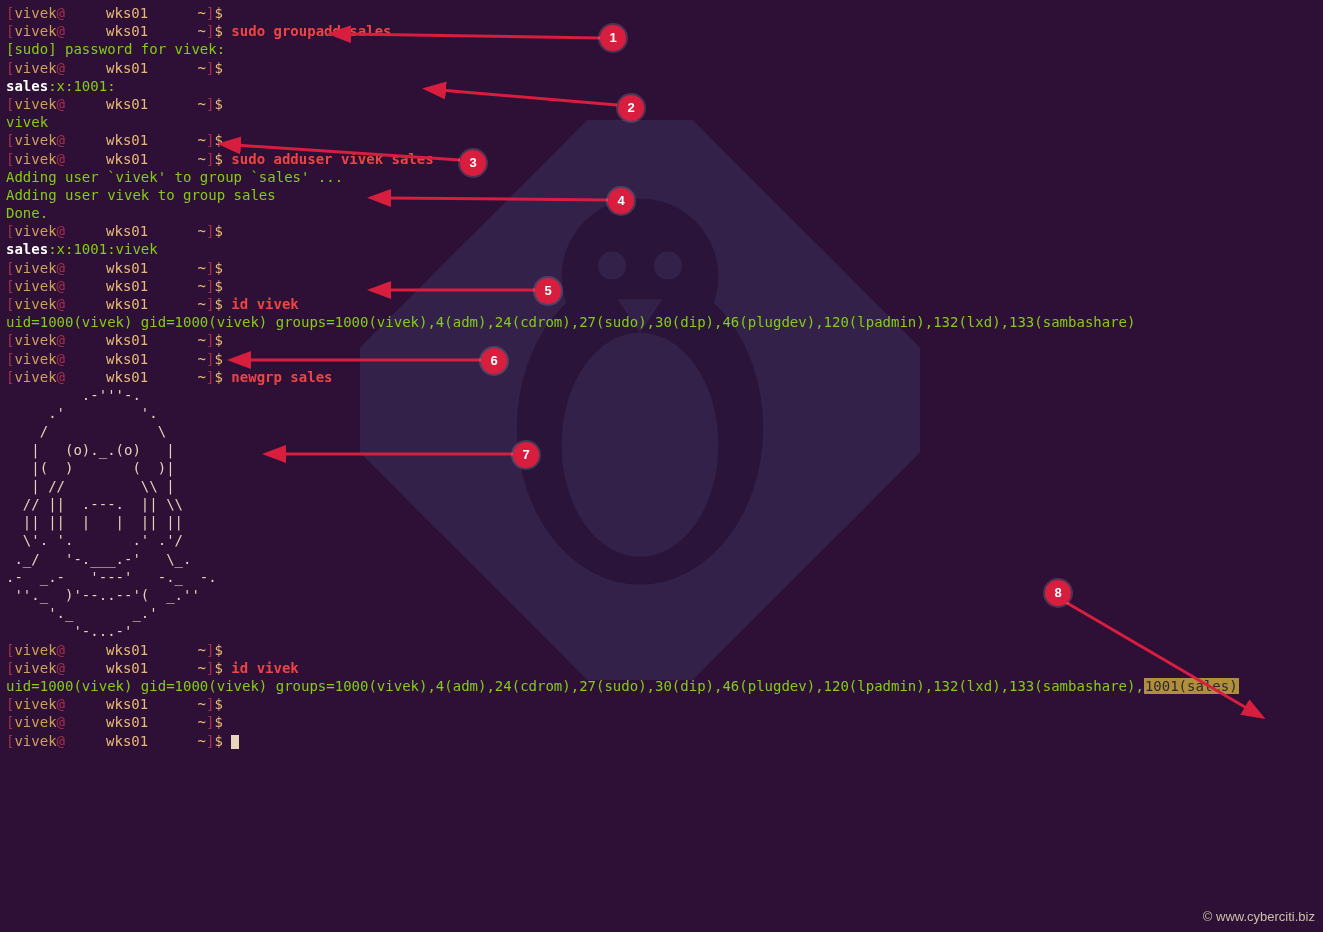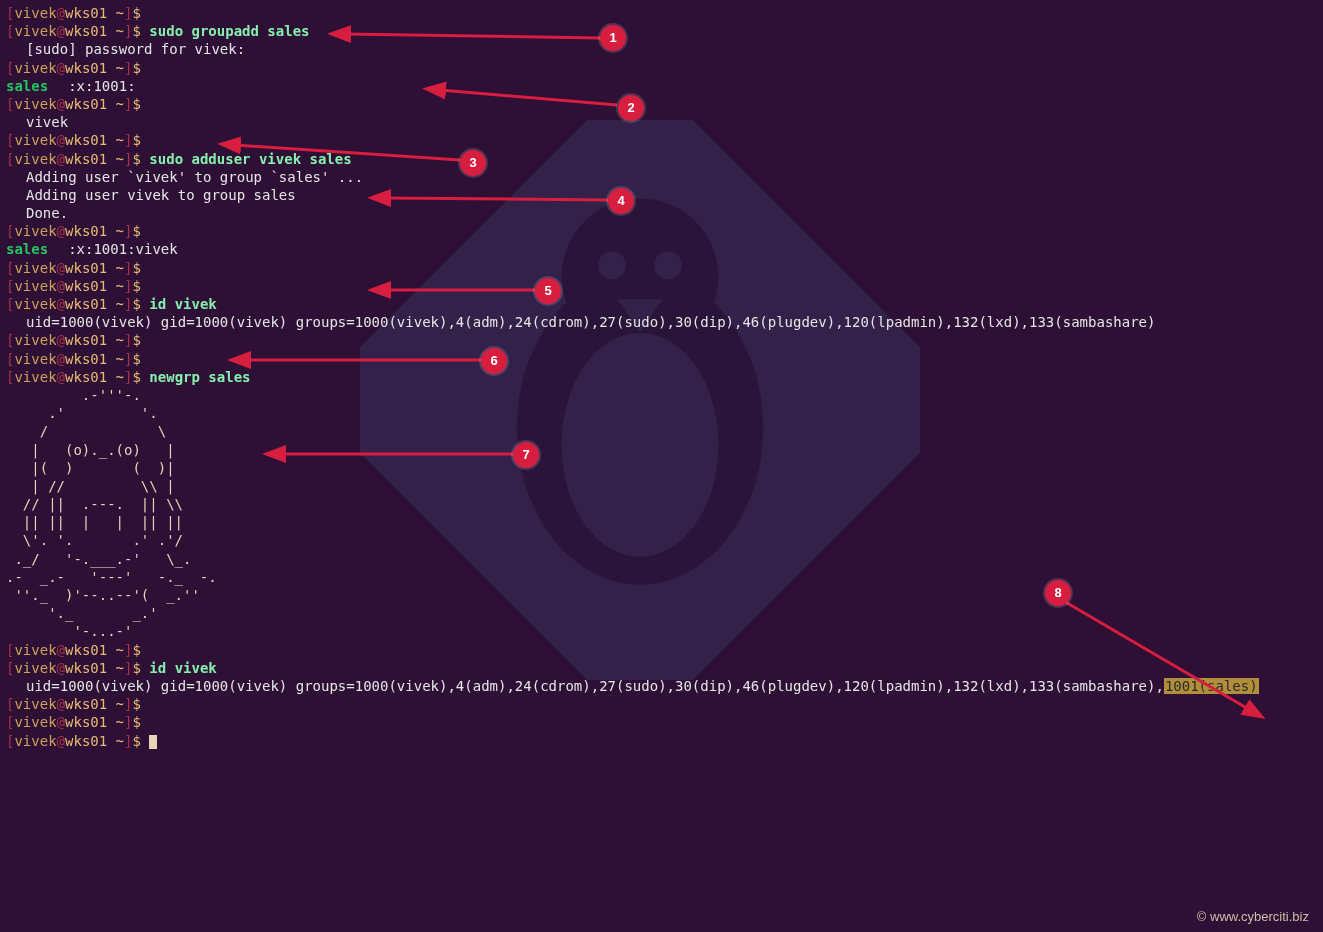--- a/index.html
+++ b/index.html
@@ -17,25 +17,25 @@
   }
   .terminal {
     padding: 4px 6px;
     position: relative;
     z-index: 2;
   }
   .line { white-space: pre; }
   .br { color: #a82f4b; }      
   .user { color: #cfa05a; }    
   .at   { color: #a82f4b; }    
-  .host { color: #e8ba74; }    
+  .host { color: #e8ba74; margin-left: 41px; }    
   .dollar { color: #e8ba74; }
-  .cmd { color: #86efac; font-weight: bold; }
-  .out { color: #e5e5e5; margin-left: 20px; }
-  .red { color: #22c55e; font-weight: bold; }
+  .cmd { color: #ef4444; font-weight: bold; }
+  .out { color: #84cc16; }
+  .red { color: #ffffff; font-weight: bold; }
   .art { color: #e8d4b8; }
   .hl { background: #b18f3a; color: #2a2a2a; padding: 0 1px;}
   .cursor { background: #e8d4b8; color: #2e1036; display:inline-block; width:8px; height:14px; vertical-align:middle;}
 
   
   .watermark {
     position: absolute;
     left: 360px; top: 120px;
     width: 560px; height: 560px;
     opacity: 0.18;
@@ -60,21 +60,21 @@
     display: flex;
     align-items: center;
     justify-content: center;
     position: absolute;
     box-shadow: 0 0 0 2px rgba(255,255,255,0.15);
   }
   svg.arrow { position: absolute; overflow: visible; }
 
   .footer {
     position: absolute;
-    right: 14px;
+    right: 8px;
     bottom: 6px;
     color: #cdbfa8;
     font-family: sans-serif;
     font-size: 13px;
     z-index: 3;
     margin-top: 36px;
   }
   .copy { font-family: sans-serif; }
 </style>
 </head>

